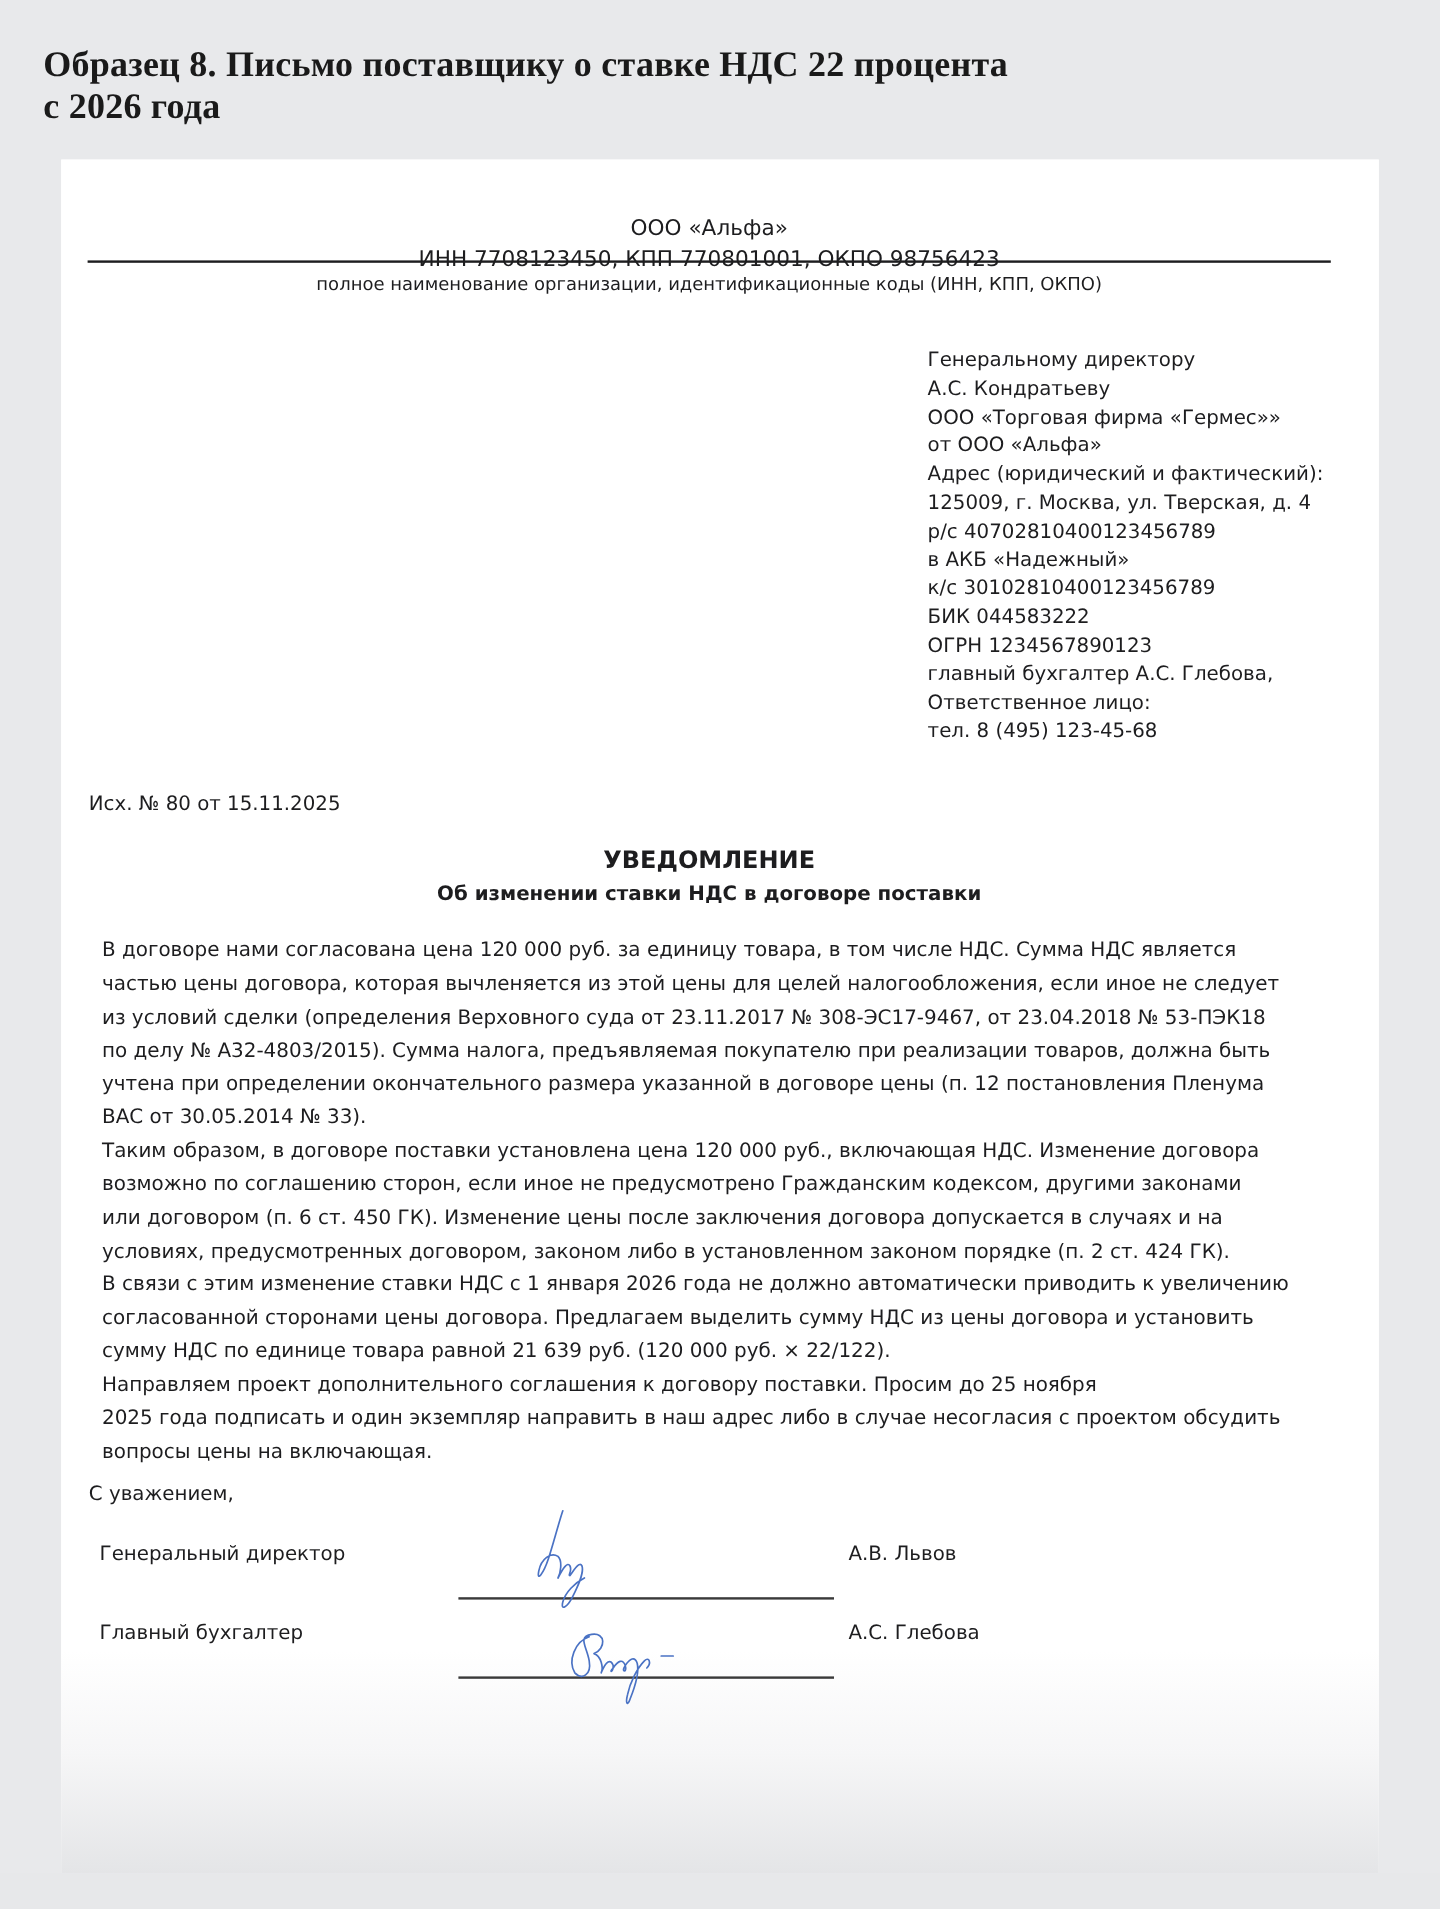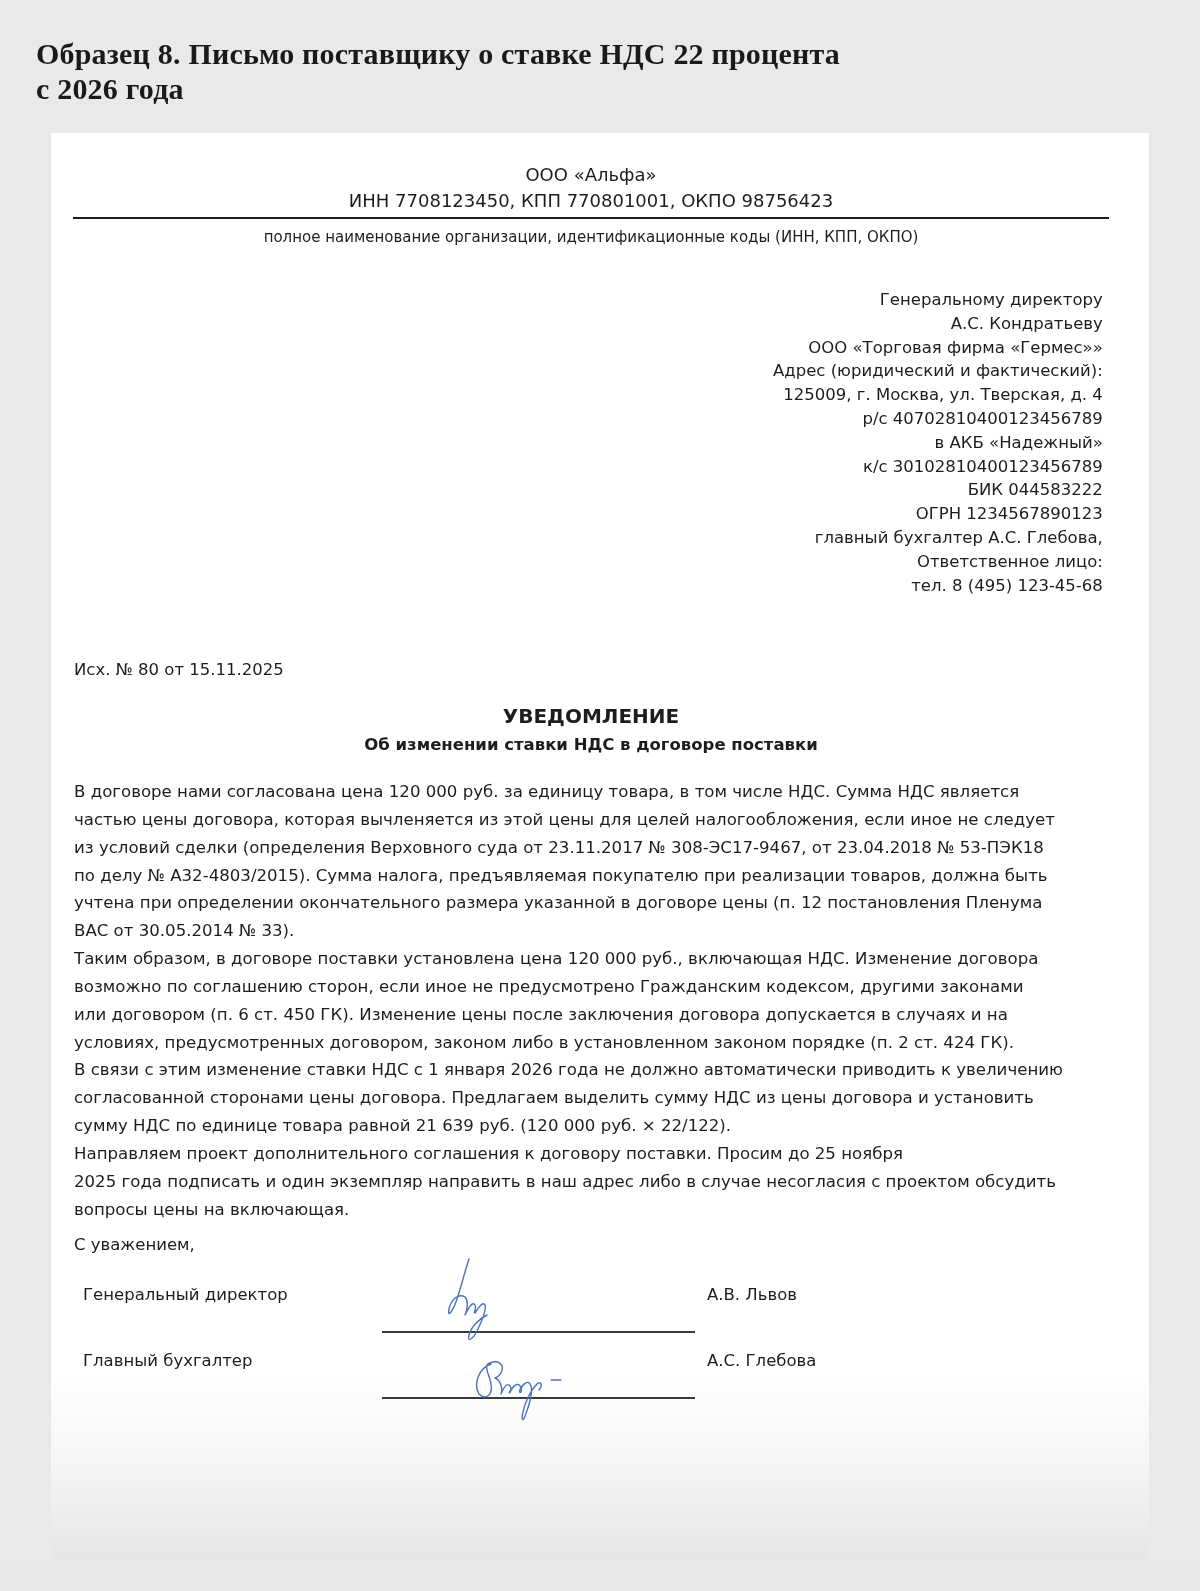--- a/index.html
+++ b/index.html
@@ -42,21 +42,21 @@
     left: 0;
     top: 1561px;
     width: 1200px;
     height: 30px;
     background: #e7e8ea;
   }
   .org-header {
     position: absolute;
     left: 22px;
     width: 1036px;
-    top: 29px;
+    top: 45px;
     text-align: center;
     font-size: 18px;
     line-height: 26px;
     color: #1d1d1f;
   }
   .org-header div { white-space: nowrap; }
   .org-rule {
     position: absolute;
     left: 22px;
     top: 84px;
@@ -76,21 +76,21 @@
   }
   .recipient {
     position: absolute;
     left: 722px;
     top: 155px;
     font-size: 16.5px;
     line-height: 23.8px;
     color: #1d1d1f;
     white-space: nowrap;
   }
-  .recipient div { white-space: nowrap; text-align: right; }
+  .recipient div { white-space: nowrap; }
   .outgoing-ref {
     position: absolute;
     left: 23px;
     top: 526px;
     font-size: 16.5px;
     line-height: 22px;
     white-space: nowrap;
   }
   .notice-title {
     position: absolute;
@@ -114,21 +114,21 @@
   }
   .body-text {
     position: absolute;
     left: 23px;
     top: 645px;
     width: 1040px;
     font-size: 16.6px;
     line-height: 27.85px;
     color: #1d1d1f;
   }
-  .body-text div { white-space: nowrap; }
+  .body-text div { white-space: nowrap; margin-left: 11px; }
   .closing {
     position: absolute;
     left: 23px;
     top: 1101px;
     font-size: 16.5px;
     line-height: 22px;
     white-space: nowrap;
   }
   .sig-row {
     position: absolute;
@@ -178,20 +178,21 @@
     <div>ООО «Альфа»</div>
     <div>ИНН 7708123450, КПП 770801001, ОКПО 98756423</div>
   </div>
   <div class="org-rule"></div>
   <div class="org-caption">полное наименование организации, идентификационные коды (ИНН, КПП, ОКПО)</div>
 
   <div class="recipient">
     <div>Генеральному директору</div>
     <div>А.С. Кондратьеву</div>
     <div>ООО «Торговая фирма «Гермес»»</div>
+    <div>от ООО «Альфа»</div>
     <div>Адрес (юридический и фактический):</div>
     <div>125009, г. Москва, ул. Тверская, д. 4</div>
     <div>р/с 40702810400123456789</div>
     <div>в АКБ «Надежный»</div>
     <div>к/с 30102810400123456789</div>
     <div>БИК 044583222</div>
     <div>ОГРН 1234567890123</div>
     <div>главный бухгалтер А.С. Глебова,</div>
     <div>Ответственное лицо:</div>
     <div>тел. 8 (495) 123-45-68</div>

